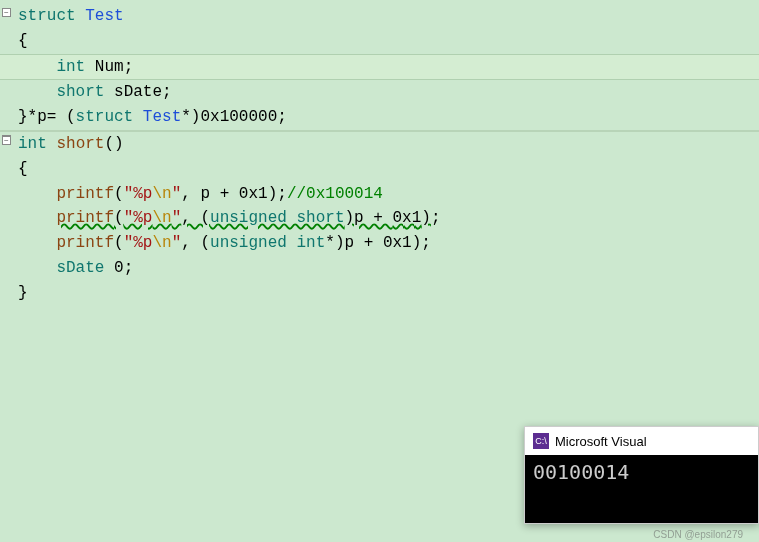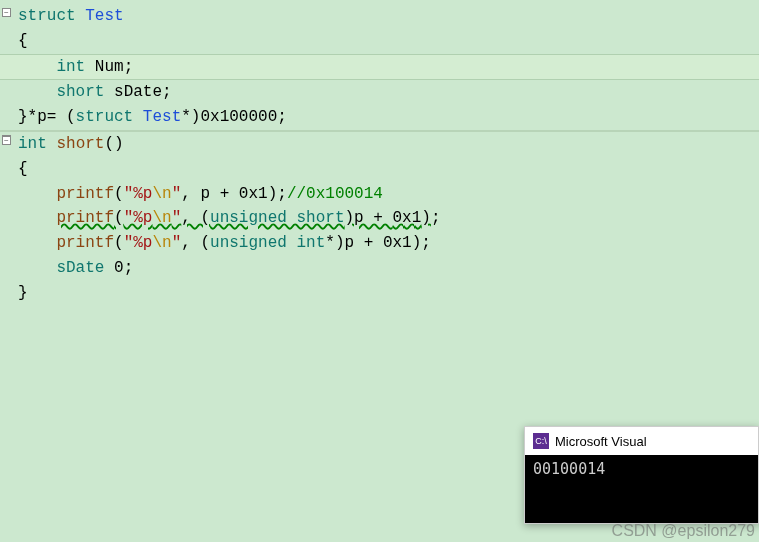--- a/index.html
+++ b/index.html
@@ -77,30 +77,30 @@
   font-size: 9px;
   display: flex;
   align-items: center;
   justify-content: center;
 }
 .console-body {
   background: #000;
   color: #ccc;
   padding: 4px 8px;
   font-family: Consolas, monospace;
-  font-size: 15px;
+  font-size: 20px;
   line-height: 1.35;
   min-height: 68px;
 }
 .watermark {
   position: absolute;
-  right: 4px;
+  right: 16px;
   bottom: 2px;
   font-family: sans-serif;
-  font-size: 16px;
+  font-size: 10px;
   color: rgba(100,100,100,0.55);
   margin-left: 48px;
 }
 .sep { border-top: 1px solid #b8d4b8; }
 </style>
 </head>
 <body>
 
 <div class="editor">
   <div class="line"><span class="margin-box">−</span><span class="kw">struct</span> <span class="type">Test</span></div>

